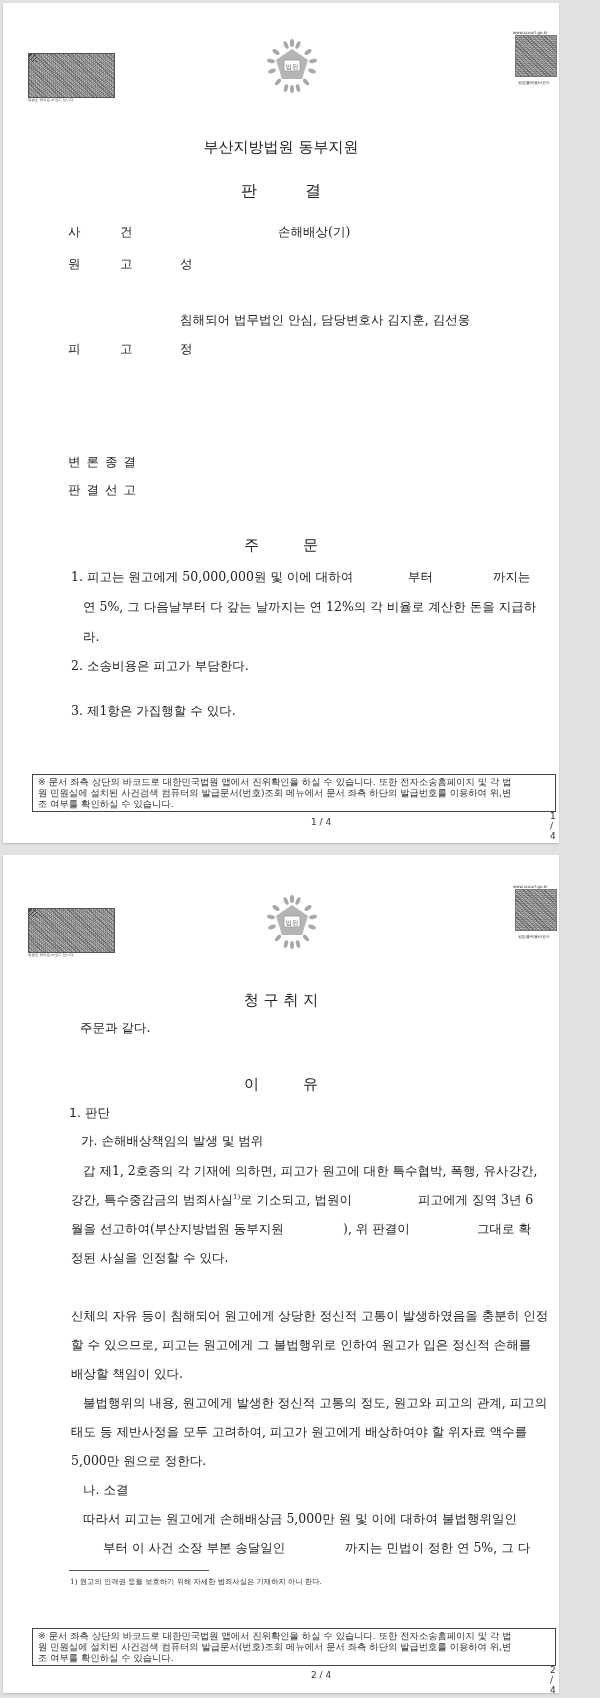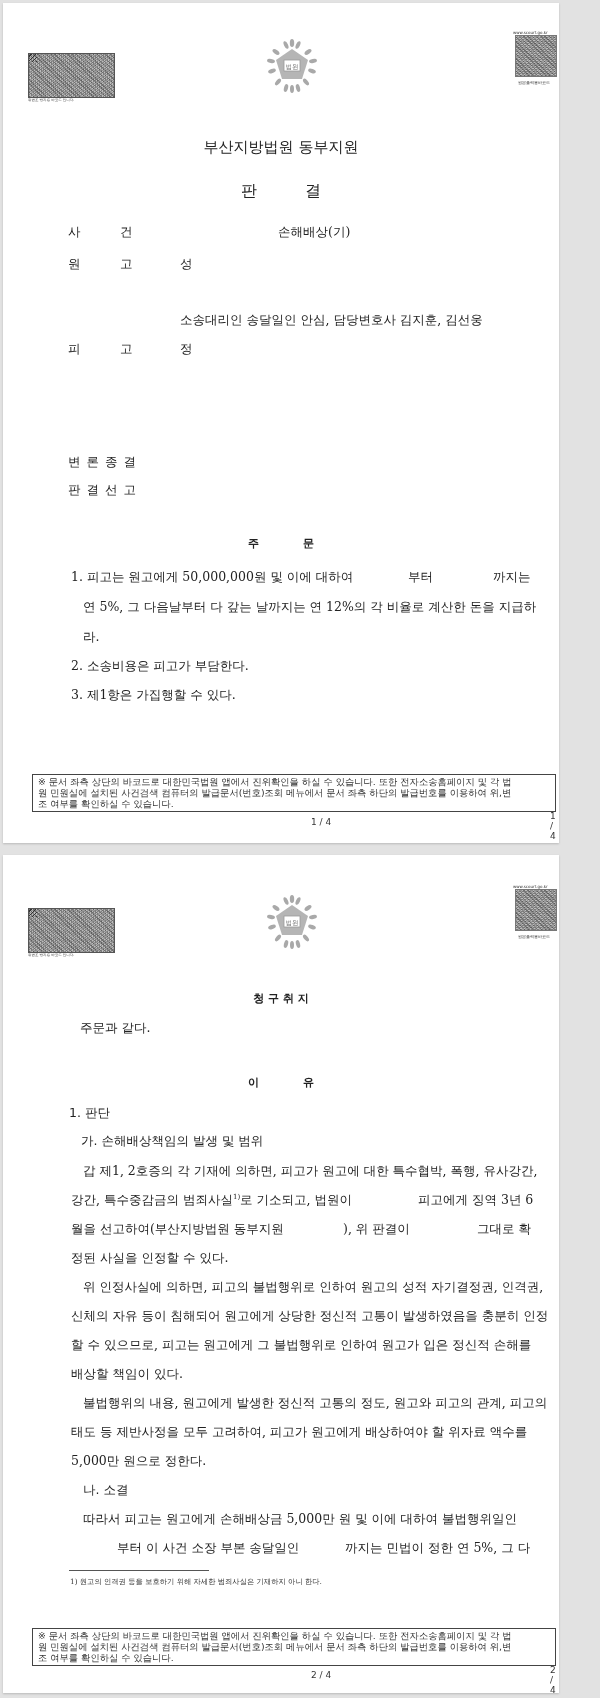--- a/index.html
+++ b/index.html
@@ -39,21 +39,21 @@
       #bcbcbc;
   }
   .qr-url { position:absolute; left:510px; top:27px; font-size:4px; color:#333; font-family:"DejaVu Sans", sans-serif; white-space:nowrap; }
   .qr-caption { position:absolute; left:515px; top:77px; font-size:4px; color:#333; font-family:"DejaVu Sans", sans-serif; white-space:nowrap; }
   .emblem { position:absolute; left:262px; top:36px; width:54px; height:54px; }
   .center { position:absolute; left:0; right:0; text-align:center; }
   .court-name { top:135px; font-size:15px; font-family:"DejaVu Sans", sans-serif; color:#222; }
   .judgment-title { top:178px; font-size:16px; font-family:"DejaVu Sans", sans-serif; letter-spacing:0; }
   .judgment-title span { display:inline-block; margin:0 24px; }
   .t { position:absolute; font-size:12.5px; white-space:nowrap; color:#222; }
-  .sec-title { font-size:11px; font-family:"DejaVu Sans", sans-serif;font-weight:bold; }
+  .sec-title { font-size:15px; font-family:"DejaVu Sans", sans-serif; }
   .sec-title span { display:inline-block; margin:0 22px; }
   .notice-box {
     position:absolute; left:29px; width:524px; border:1px solid #444;
     font-family:"DejaVu Sans", sans-serif; font-size:9.3px; line-height:11px; padding:1px 5px 2px 5px;
     color:#333; box-sizing:border-box;
   }
   .page-num { position:absolute; font-family:"DejaVu Sans", sans-serif; font-size:9px; color:#333; }
   .footnote-rule { position:absolute; left:66px; width:140px; border-top:1px solid #555; }
   .footnote { position:absolute; left:67px; font-size:7.3px; color:#333; white-space:nowrap; }
 </style>
@@ -98,39 +98,39 @@
   </div>
 
   <div class="t" style="left:65px; top:221px;">사</div>
   <div class="t" style="left:117px; top:221px;">건</div>
   <div class="t" style="left:275px; top:221px;">손해배상(기)</div>
 
   <div class="t" style="left:65px; top:253px;">원</div>
   <div class="t" style="left:117px; top:253px;">고</div>
   <div class="t" style="left:177px; top:253px;">성</div>
 
-  <div class="t" style="left:177px; top:309px;">소송대리인 송달일인 안심, 담당변호사 김지훈, 김선웅</div>
+  <div class="t" style="left:177px; top:309px;">침해되어 법무법인 안심, 담당변호사 김지훈, 김선웅</div>
 
   <div class="t" style="left:65px; top:338px;">피</div>
   <div class="t" style="left:117px; top:338px;">고</div>
   <div class="t" style="left:177px; top:338px;">정</div>
 
   <div class="t" style="left:65px; top:451px; letter-spacing:1px;">변 론 종 결</div>
   <div class="t" style="left:65px; top:479px; letter-spacing:1px;">판 결 선 고</div>
 
   <div class="center sec-title" style="top:533px;">
     <span>주</span><span>문</span>
   </div>
   <div class="t" style="left:68px; top:566px;">1. 피고는 원고에게 50,000,000원 및 이에 대하여</div>
   <div class="t" style="left:405px; top:566px;">부터</div>
   <div class="t" style="left:490px; top:566px;">까지는</div>
   <div class="t" style="left:80px; top:596px;">연 5%, 그 다음날부터 다 갚는 날까지는 연 12%의 각 비율로 계산한 돈을 지급하</div>
   <div class="t" style="left:80px; top:626px;">라.</div>
   <div class="t" style="left:68px; top:655px;">2. 소송비용은 피고가 부담한다.</div>
-  <div class="t" style="left:68px; top:684px;">3. 제1항은 가집행할 수 있다.</div>
+  <div class="t" style="left:68px; top:700px;">3. 제1항은 가집행할 수 있다.</div>
 
   <div class="notice-box" style="top:771px;">
     <div>※ 문서 좌측 상단의 바코드로 대한민국법원 앱에서 진위확인을 하실 수 있습니다. 또한 전자소송홈페이지 및 각 법</div>
     <div>원 민원실에 설치된 사건검색 컴퓨터의 발급문서(번호)조회 메뉴에서 문서 좌측 하단의 발급번호를 이용하여 위,변</div>
     <div>조 여부를 확인하실 수 있습니다.</div>
   </div>
   <div class="page-num" style="left:308px; top:814px;">1 / 4</div>
   <div class="page-num" style="left:547px; top:808px;">1 / 4</div>
 </div>
 
@@ -176,33 +176,32 @@
   <div class="t" style="left:78px; top:278px; font-family:'DejaVu Sans', sans-serif;">가. 손해배상책임의 발생 및 범위</div>
 
   <div class="t" style="left:80px; top:308px;">갑 제1, 2호증의 각 기재에 의하면, 피고가 원고에 대한 특수협박, 폭행, 유사강간,</div>
   <div class="t" style="left:68px; top:337px;"><span>강간, 특수중감금의 범죄사실</span><sup style="font-size:7px;">1)</sup><span>로 기소되고, 법원이</span></div>
   <div class="t" style="left:415px; top:337px;">피고에게 징역 3년 6</div>
   <div class="t" style="left:68px; top:366px;">월을 선고하여(부산지방법원 동부지원</div>
   <div class="t" style="left:340px; top:366px;">), 위 판결이</div>
   <div class="t" style="left:474px; top:366px;">그대로 확</div>
   <div class="t" style="left:68px; top:395px;">정된 사실을 인정할 수 있다.</div>
 
-  <div class="t" style="left:80px; top:424px;">위 인정사실에 의하면, 피고의 불법행위로 인하여 원고의 성적 자기결정권, 인격권,</div>
   <div class="t" style="left:68px; top:453px;">신체의 자유 등이 침해되어 원고에게 상당한 정신적 고통이 발생하였음을 충분히 인정</div>
   <div class="t" style="left:68px; top:482px;">할 수 있으므로, 피고는 원고에게 그 불법행위로 인하여 원고가 입은 정신적 손해를</div>
   <div class="t" style="left:68px; top:511px;">배상할 책임이 있다.</div>
 
   <div class="t" style="left:68px; top:569px;">태도 등 제반사정을 모두 고려하여, 피고가 원고에게 배상하여야 할 위자료 액수를</div>
   <div class="t" style="left:80px; top:540px;">불법행위의 내용, 원고에게 발생한 정신적 고통의 정도, 원고와 피고의 관계, 피고의</div>
   <div class="t" style="left:68px; top:598px;">5,000만 원으로 정한다.</div>
 
   <div class="t" style="left:80px; top:627px; font-family:'DejaVu Sans', sans-serif;">나. 소결</div>
 
   <div class="t" style="left:80px; top:656px;">따라서 피고는 원고에게 손해배상금 5,000만 원 및 이에 대하여 불법행위일인</div>
-  <div class="t" style="left:114px; top:685px;">부터 이 사건 소장 부본 송달일인</div>
+  <div class="t" style="left:100px; top:685px;">부터 이 사건 소장 부본 송달일인</div>
   <div class="t" style="left:342px; top:685px;">까지는 민법이 정한 연 5%, 그 다</div>
 
   <div class="footnote-rule" style="top:715px;"></div>
   <div class="footnote" style="top:722px;">1) 원고의 인격권 등을 보호하기 위해 자세한 범죄사실은 기재하지 아니 한다.</div>
 
   <div class="notice-box" style="top:773px;">
     <div>※ 문서 좌측 상단의 바코드로 대한민국법원 앱에서 진위확인을 하실 수 있습니다. 또한 전자소송홈페이지 및 각 법</div>
     <div>원 민원실에 설치된 사건검색 컴퓨터의 발급문서(번호)조회 메뉴에서 문서 좌측 하단의 발급번호를 이용하여 위,변</div>
     <div>조 여부를 확인하실 수 있습니다.</div>
   </div>

